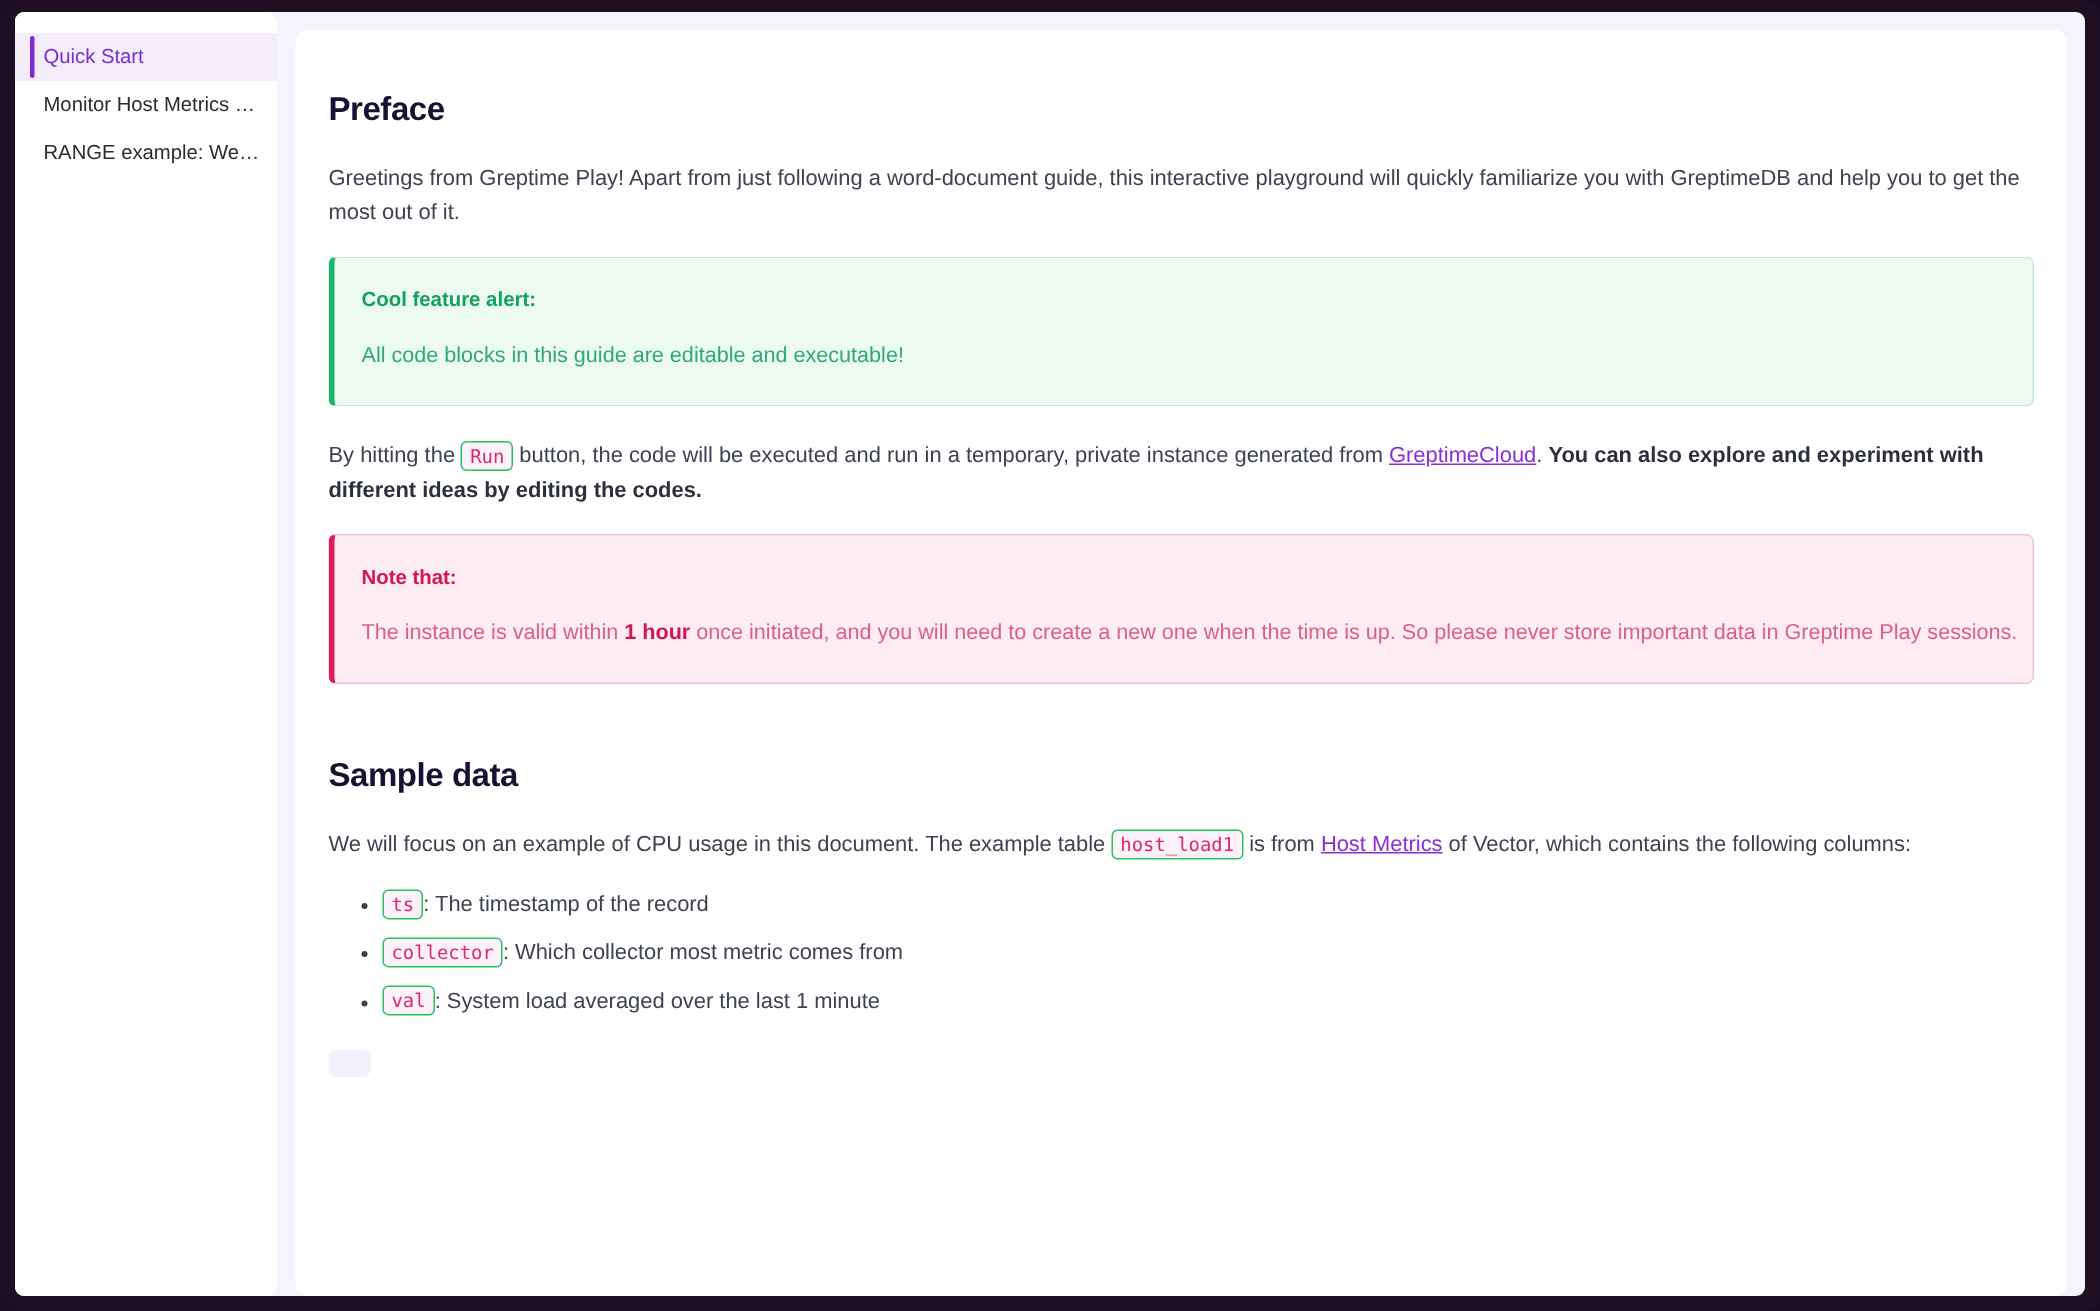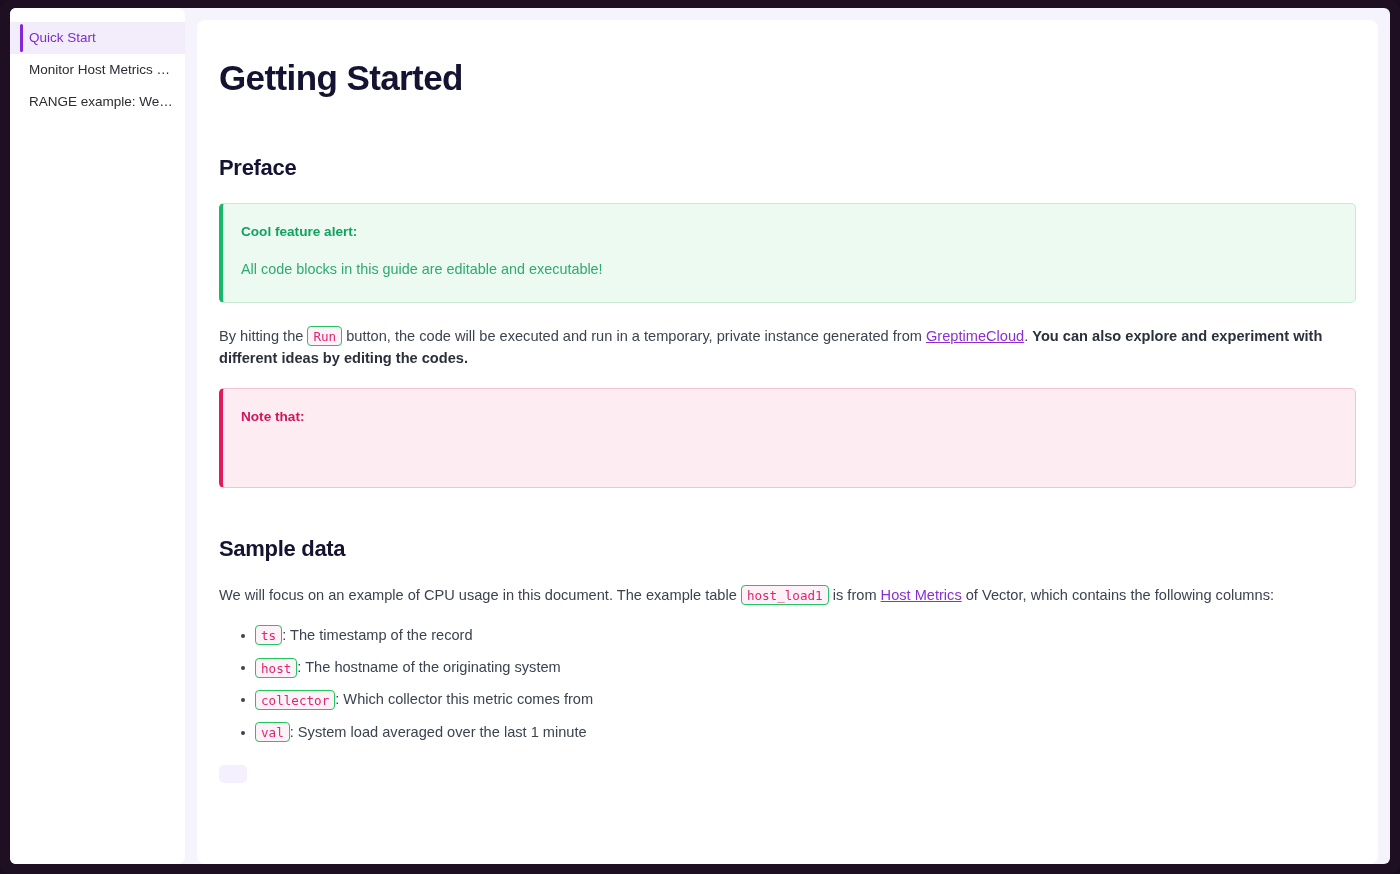--- a/index.html
+++ b/index.html
@@ -220,46 +220,46 @@
       <div class="nav-item">
         <span>RANGE example: Weather</span>
       </div>
     </nav>
 
     <div id="gutter"></div>
 
     <main id="doc-pane">
       <div id="doc-inner">
 
-        <h1 class="doc-title">Getting Started</h1>
 
         
         <h2 class="doc-h2">Preface</h2>
 
+        <p class="doc-p">Greetings from Greptime Play! Apart from just following a word-document guide, this interactive playground will quickly familiarize you with GreptimeDB and help you to get the most out of it.</p>
 
         <div class="callout success">
           <p class="callout-title">Cool feature alert:</p>
           <p class="callout-body">All code blocks in this guide are editable and executable!</p>
         </div>
 
         <p class="doc-p"><span>By hitting the </span><code class="inline">Run</code><span> button, the code will be executed and run in a temporary, private instance generated from </span><a class="link">GreptimeCloud</a><span>. </span><span class="strong">You can also explore and experiment with different ideas by editing the codes.</span></p>
 
         <div class="callout danger">
           <p class="callout-title">Note that:</p>
+          <p class="callout-body"><span>The instance is valid within </span><span class="hl">1 hour</span><span> once initiated, and you will need to create a new one when the time is up. So please never store important data in Greptime Play sessions.</span></p>
         </div>
 
         
         <h2 class="doc-h2" style="margin-top:48px;">Sample data</h2>
 
         <p class="doc-p"><span>We will focus on an example of CPU usage in this document. The example table </span><code class="inline">host_load1</code><span> is from </span><a class="link">Host Metrics</a><span> of Vector, which contains the following columns:</span></p>
 
         <ul class="doc-list">
           <li><code class="inline">ts</code><span>: The timestamp of the record</span></li>
-          <li><code class="inline">host</code><span>: The hostname of the originating system</span></li>
-          <li><code class="inline">collector</code><span>: Which collector this metric comes from</span></li>
+          <li><code class="inline">collector</code><span>: Which collector most metric comes from</span></li>
           <li><code class="inline">val</code><span>: System load averaged over the last 1 minute</span></li>
         </ul>
 
 
         <button class="btn-import">
           
           
         </button>
 
         

